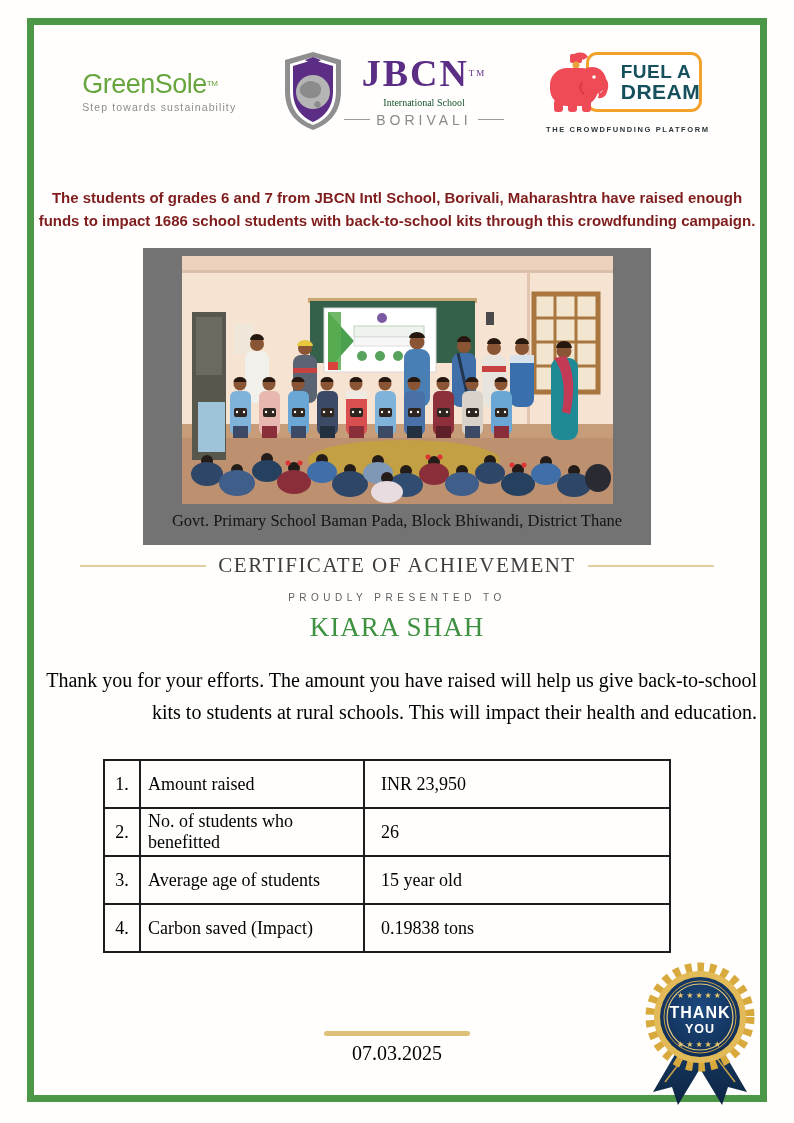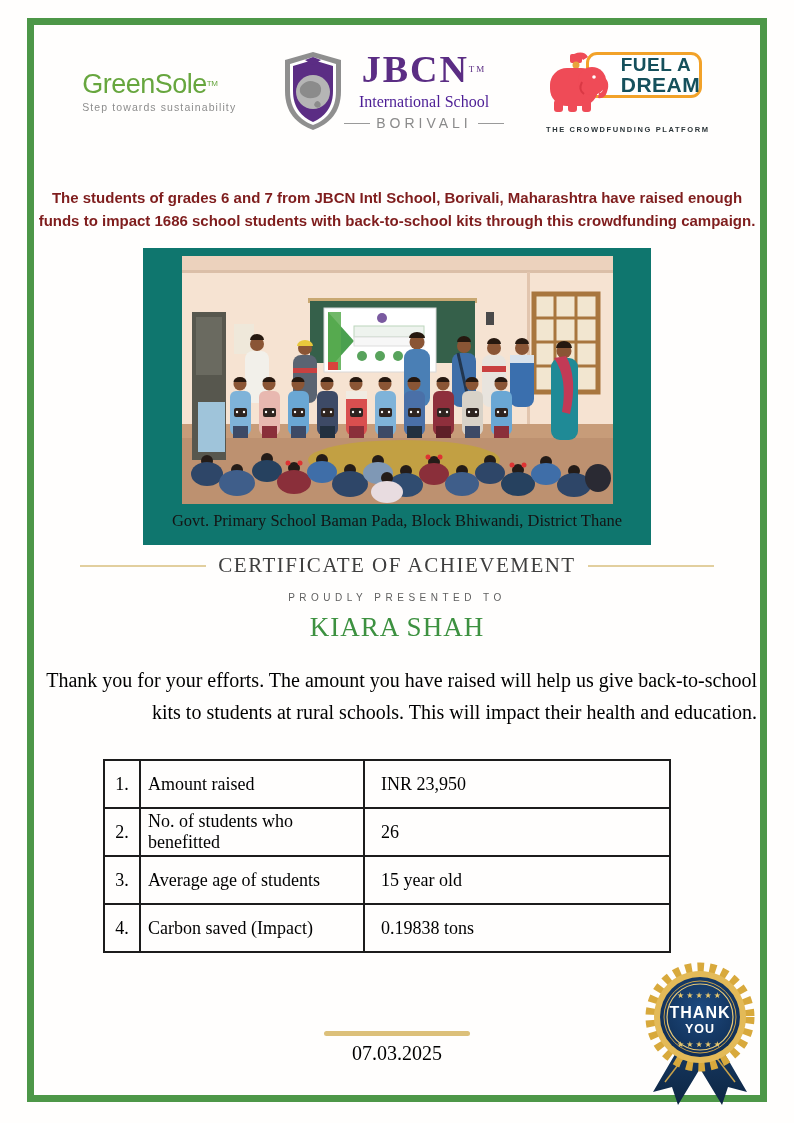--- a/index.html
+++ b/index.html
@@ -15,44 +15,44 @@
   
   .gs{width:160px;text-align:left;font-family:"Liberation Sans",sans-serif;}
   .gs-l1,.gs-l2{font-size:27px;line-height:28px;color:#67a63e;font-weight:500;letter-spacing:-0.5px;}
   .gs-tm{font-size:8px;vertical-align:top;color:#67a63e;}
   .gs-tag{font-size:10.5px;color:#8d8d8d;letter-spacing:1.1px;margin-top:3px;}
   
   .jbcn{display:flex;align-items:center;}
   .jbcn-text{text-align:center;}
   .jbcn-name{font-size:38px;line-height:36px;font-weight:bold;color:#5b2d84;letter-spacing:2px;}
   .jbcn-tm{font-size:9px;vertical-align:top;color:#5b2d84;font-weight:normal;}
-  .jbcn-sub{font-size:16px;color:#4c1d95;margin-top:6px;}
+  .jbcn-sub{font-size:10px;color:#14532d;margin-top:6px;}
   .jbcn-bor{display:flex;align-items:center;justify-content:center;gap:6px;margin-top:4px;}
   .jbcn-bor-line{width:26px;height:1px;background:#9a9a9a;}
   .jbcn-bor-txt{font-size:14px;letter-spacing:4px;color:#8a8a8a;font-family:Liberation Sans, sans-serif;}
   
   .fad{position:relative;width:168px;height:86px;}
-  .fad-box{position:absolute;left:42px;top:4px;width:116px;height:46px;border:3.5px solid #f2a229;
+  .fad-box{position:absolute;left:42px;top:4px;width:116px;height:60px;border:3.5px solid #f2a229;
            border-radius:11px;box-sizing:border-box;display:flex;flex-direction:column;
            justify-content:center;padding-left:32px;background:#fff;}
   .fad-l1,.fad-l2{font-family:"Liberation Sans",sans-serif;font-weight:bold;color:#15505c;
                   font-size:19px;line-height:19px;letter-spacing:0.5px;}
   .fad-l2{font-size:21px;line-height:21px;}
   .fad-eleph{position:absolute;left:0;top:0;}
   .fad-tag{position:absolute;left:0;bottom:0;width:100%;text-align:center;
            font-family:"Liberation Sans",sans-serif;font-size:7.5px;font-weight:bold;
            letter-spacing:1.6px;color:#2b3438;}
 
   
   .intro{position:absolute;top:186px;left:32px;width:730px;text-align:center;
          font-family:"Liberation Sans",sans-serif;font-weight:bold;font-size:15px;
          line-height:23px;color:#7f1d1d;}
 
   
-  .panel{position:absolute;top:248px;left:143px;width:508px;height:297px;background:#0f766e;}
+  .panel{position:absolute;top:248px;left:143px;width:508px;height:297px;background:#737373;}
   .panel svg{display:block;margin:8px auto 0 auto;}
   .caption{text-align:center;font-size:16.5px;color:#141414;margin-top:7px;}
 
   
   .cert-head{position:absolute;top:553px;left:0;width:100%;display:flex;align-items:center;
              justify-content:center;gap:12px;}
   .cert-head-line{width:126px;height:2px;background:#e2cf9e;}
   .cert-head-text{font-size:21px;letter-spacing:1.5px;color:#3e3e3e;}
   .presented{position:absolute;top:592px;left:0;width:100%;text-align:center;
              font-family:"Liberation Sans",sans-serif;font-size:10px;letter-spacing:4.5px;

